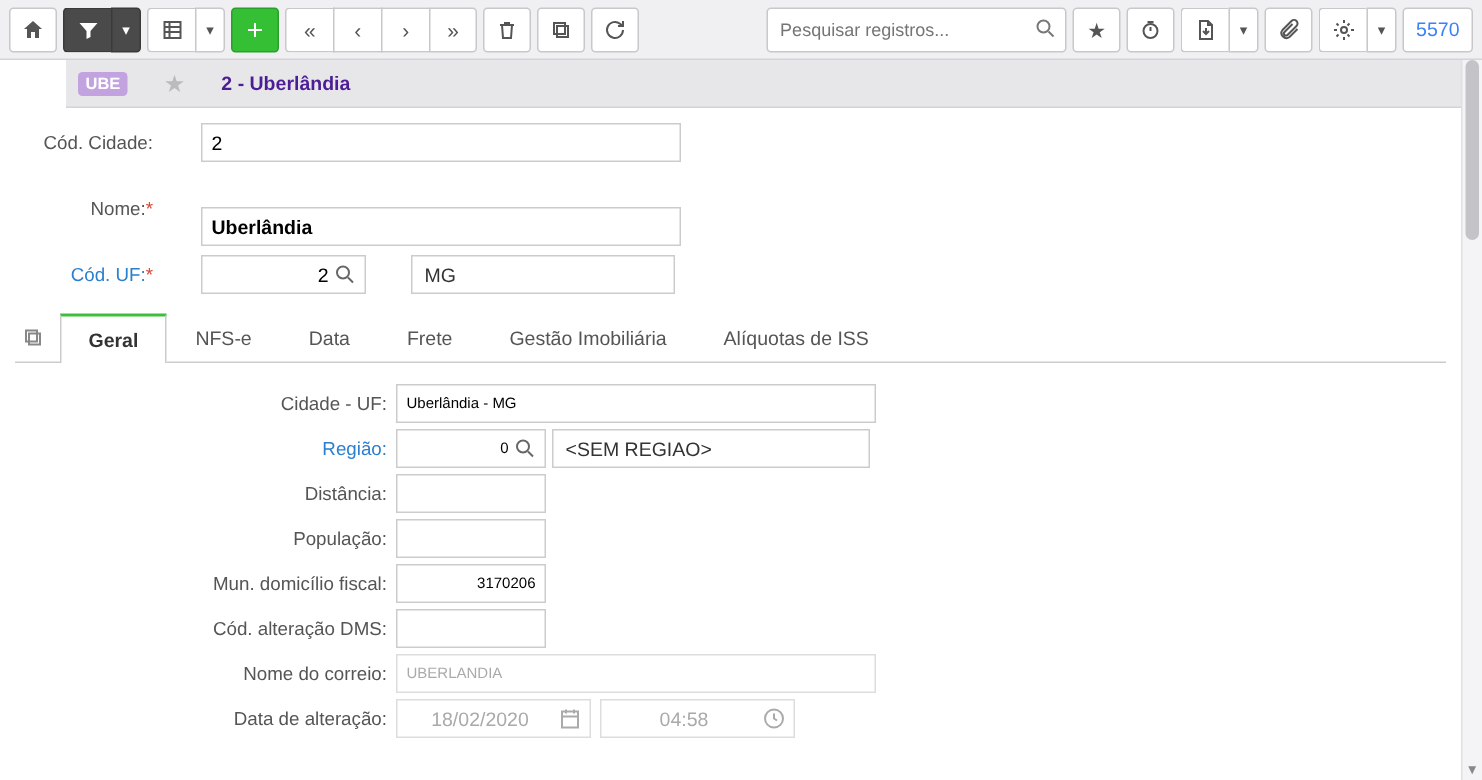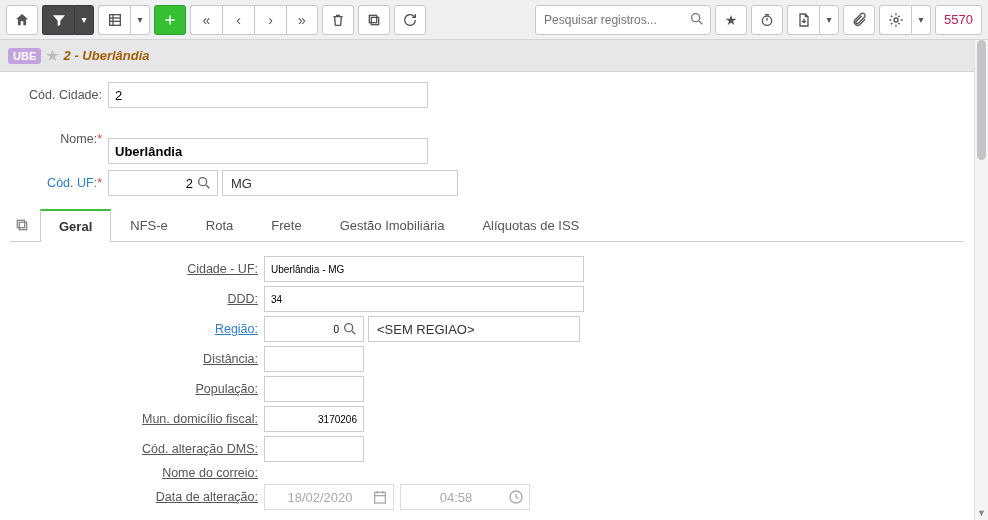--- a/index.html
+++ b/index.html
@@ -9,54 +9,54 @@
   
   .toolbar { height:40px; background:#f0f0f2; border-bottom:1px solid #d4d4d8; display:flex; align-items:center; padding:0 6px; gap:4px;}
   .tbtn { width:32px; height:30px; border:1px solid #c8c8cc; background:#fff; border-radius:3px; display:flex; align-items:center; justify-content:center; cursor:pointer; color:#555; font-size:14px;}
   .tbtn.dark { background:#4a4a4a; color:#fff; border-color:#3a3a3a;}
   .tbtn.green { background:#35bf35; border-color:#2aa02a; color:#fff; }
   .tbtn.mini { width:20px; font-size:10px;}
   .tgrp { display:flex; }
   .tgrp .tbtn:not(:last-child){border-top-right-radius:0;border-bottom-right-radius:0;border-right:none;}
   .tgrp .tbtn:not(:first-child){border-top-left-radius:0;border-bottom-left-radius:0;}
   .tspacer { flex:1; }
-  .search-box { position:relative; width:176px; }
+  .search-box { position:relative; width:200px; }
   .search-box input { width:100%; height:30px; border:1px solid #c8c8cc; border-radius:3px; padding:4px 26px 4px 8px; font-size:12px; color:#888;}
   .search-box .sicon { position:absolute; right:6px; top:6px; color:#777; font-size:14px;}
-  .counter { height:30px; padding:0 8px; border:1px solid #c8c8cc; background:#fff; border-radius:3px; display:flex; align-items:center; font-size:13px; color:#be185d;}
-  
-  
-  .crumb { height:32px; background:#e7e7ea; border-bottom:1px solid #d4d4d8; display:flex; align-items:center; padding:0 8px; gap:4px; font-size:13px; color:#555;}
+  .counter { height:30px; padding:0 8px; border:1px solid #c8c8cc; background:#fff; border-radius:3px; display:flex; align-items:center; font-size:13px; color:#3b82f6;}
+  
+  
+  .crumb { height:32px; background:#e7e7ea; border-bottom:1px solid #d4d4d8; display:flex; align-items:center; padding:0 8px; gap:24px; font-size:13px; color:#555;margin-left:44px;}
   .badge { background:#c3a3df; color:#fff; padding:2px 5px; border-radius:3px; font-size:11px; font-weight:bold;}
   .star-off { color:#bbb; font-size:16px;}
-  .crumb-title { font-weight:bold; color:#a16207;font-style:italic;}
+  .crumb-title { font-weight:bold; color:#4c1d95;}
   
   
   .content { position:absolute; top:72px; bottom:0; left:0; right:14px; overflow-y:auto; padding:10px 10px 30px 10px;}
-  .row { display:flex; align-items:center; margin-bottom:6px;}
+  .row { display:flex; align-items:center; margin-bottom:6px;gap:26px;}
   .lbl { width:98px; text-align:right; padding-right:6px; font-size:12.5px; color:#555;}
   .lbl.link { color:#2a7fcf;}
   .fld { height:26px; border:1px solid #ccc; padding:2px 6px; font-size:13px; background:#fff;}
   .fld.sm{width:110px;} .fld.md{width:320px;}
   .fld.num{text-align:right;}
   
   .lookup { position:relative; display:inline-block;}
   .lookup input { padding-right:24px; }
   .lookup .licon { position:absolute; right:6px; top:5px; color:#666; font-size:13px; pointer-events:none;}
   .lookup-desc { height:26px; border:1px solid #ccc; padding:2px 8px; font-size:13px; background:#fff; display:inline-flex; align-items:center; margin-left:4px;}
   
   
   .tabs-wrap { display:flex; align-items:flex-end; margin:12px 0 0 0; border-bottom:1px solid #ccc;}
   .copy-icon { width:24px; height:24px; display:flex;align-items:center;justify-content:center; color:#888; margin-right:6px; margin-bottom:4px; cursor:pointer;}
   .tab { padding:8px 18px; border:1px solid transparent; border-bottom:none; font-size:13px; color:#555; cursor:pointer;}
   .tab.active { border-color:#ccc; border-top:2px solid #3cbf3c; background:#fff; position:relative; top:1px; font-weight:bold; color:#333;}
   
   .form { padding:14px 4px;}
   .frow { display:flex; align-items:center; margin-bottom:4px;}
-  .flbl { width:250px; text-align:right; padding-right:6px; font-size:12.5px; color:#555;text-decoration:underline;}
+  .flbl { width:250px; text-align:right; padding-right:6px; font-size:12.5px; color:#555;}
   .flbl.link { color:#2a7fcf;}
   .ffld { height:26px; border:1px solid #ccc; padding:2px 6px; font-size:10px; background:#fff;}
   .w100{width:100px;} .w320{width:320px;}
   .ffld.num{text-align:right;}
   .ffld.ro{color:#aaa; background:#fff; border-color:#ddd;}
   .date-field,.time-field{position:relative;display:inline-block;}
   .date-field input,.time-field input{width:130px;height:26px;border:1px solid #ddd;padding:2px 24px 2px 6px;text-align:center;color:#aaa;font-size:13px;}
   .date-field .dicon,.time-field .dicon{position:absolute; right:6px; top:5px; color:#aaa; font-size:13px;}
   
   
@@ -182,46 +182,42 @@
   </div>
   <div class="row">
     <div class="lbl link"><span>Cód. UF:</span><span style="color:#d43">*</span></div>
     <span class="lookup">
       <input class="fld sm num" value="2" style="">
       <span class="licon"><svg viewBox="0 0 24 24" fill="none" stroke="currentColor" stroke-width="2">
             <circle cx="10" cy="10" r="6"></circle>
             <line x1="15" y1="15" x2="20" y2="20"></line>
           </svg></span>
     </span>
-    <span class="lookup-desc" style="width:236px">MG</span>
+    <span class="lookup-desc" style="width:176px">MG</span>
   </div>
 
   <div class="tabs-wrap">
     <div class="copy-icon">
         <svg viewBox="0 0 24 24" fill="none" stroke="currentColor" stroke-width="2">
           <rect x="8" y="8" width="11" height="11"></rect>
           <rect x="5" y="5" width="11" height="11"></rect>
         </svg>
       </div>
     <div class="tab active">Geral</div>
     <div class="tab">NFS-e</div>
-    <div class="tab">Rota</div>
+    <div class="tab">Data</div>
     <div class="tab">Frete</div>
     <div class="tab">Gestão Imobiliária</div>
     <div class="tab">Alíquotas de ISS</div>
   </div>
 
   <div class="form">
     <div class="frow">
       <div class="flbl">Cidade - UF:</div>
       <input class="ffld w320" value="Uberlândia - MG" style="">
-    </div>
-    <div class="frow">
-      <div class="flbl">DDD:</div>
-      <input class="ffld w320" value="34" style="">
     </div>
     <div class="frow">
       <div class="flbl link">Região:</div>
       <span class="lookup">
         <input class="ffld w100 num" value="0" style="">
         <span class="licon"><svg viewBox="0 0 24 24" fill="none" stroke="currentColor" stroke-width="2">
               <circle cx="10" cy="10" r="6"></circle>
               <line x1="15" y1="15" x2="20" y2="20"></line>
             </svg></span>
       </span>
@@ -238,20 +234,21 @@
     <div class="frow">
       <div class="flbl">Mun. domicílio fiscal:</div>
       <input class="ffld w100 num" value="3170206" style="">
     </div>
     <div class="frow">
       <div class="flbl">Cód. alteração DMS:</div>
       <input class="ffld w100 num" value="" style="">
     </div>
     <div class="frow">
       <div class="flbl">Nome do correio:</div>
+      <input class="ffld w320 ro" readonly="" value="UBERLANDIA" style="">
     </div>
     <div class="frow">
       <div class="flbl">Data de alteração:</div>
       <span class="date-field">
         <input readonly="" value="18/02/2020" style="">
         <span class="dicon"><svg viewBox="0 0 24 24" fill="none" stroke="currentColor" stroke-width="2">
               <rect x="4" y="5" width="16" height="16"></rect>
               <line x1="4" y1="10" x2="20" y2="10"></line>
               <line x1="8" y1="3" x2="8" y2="7"></line>
               <line x1="16" y1="3" x2="16" y2="7"></line>

